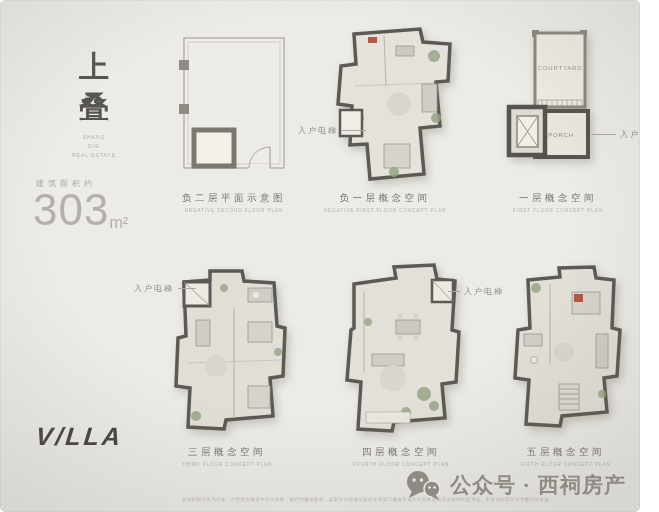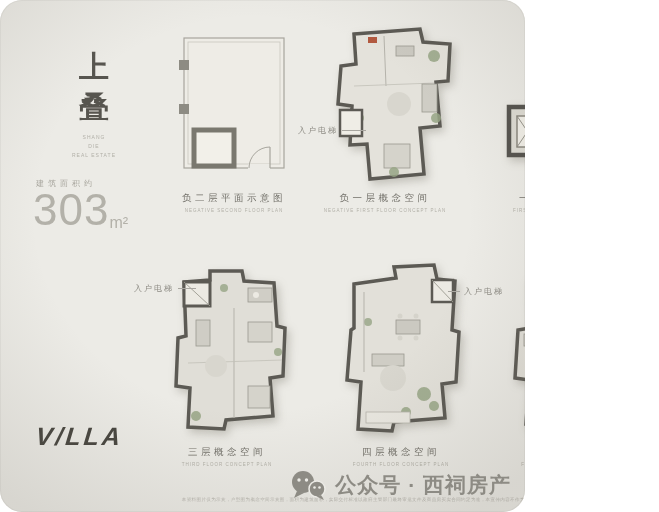--- a/index.html
+++ b/index.html
@@ -1,20 +1,20 @@
 <!DOCTYPE html>
 <html><head>
 <meta charset="utf-8">
 <style>
   html,body{margin:0;padding:0;background:#ffffff;}
   body{font-family:"Liberation Sans", sans-serif;}
   #poster{
-    position:relative;width:525px;height:512px;
+    position:relative;width:640px;height:512px;
     background:#ecebe6;
-    border-radius:22px;overflow:hidden;
+    border-radius:6px;overflow:hidden;
     box-shadow:0 0 0 1px #e2e1dc inset;
     text-decoration:underline;
   }
   #vignette{
     position:absolute;inset:0;pointer-events:none;z-index:50;
     background:radial-gradient(ellipse 75% 70% at 48% 42%, rgba(0,0,0,0) 55%, rgba(110,104,92,0.16) 100%);
   }
   .abs{position:absolute;}
   
   .vtitle{display:flex;flex-direction:column;align-items:center;gap:10px;

